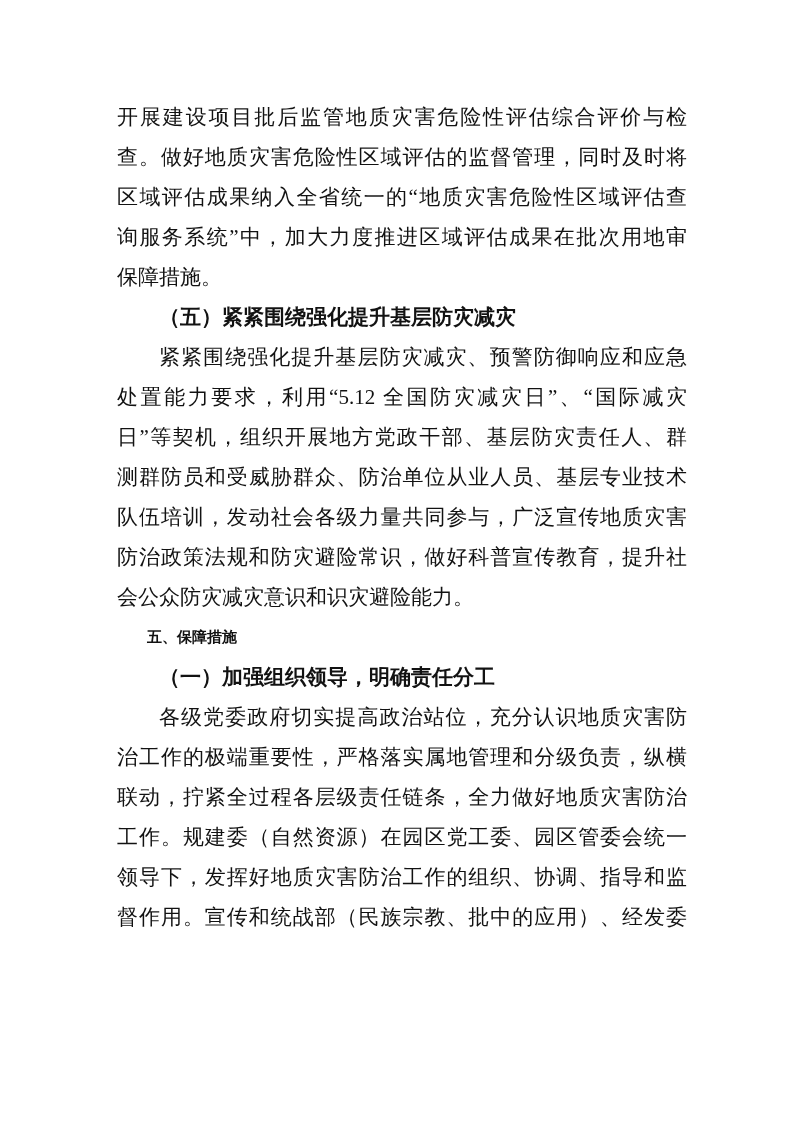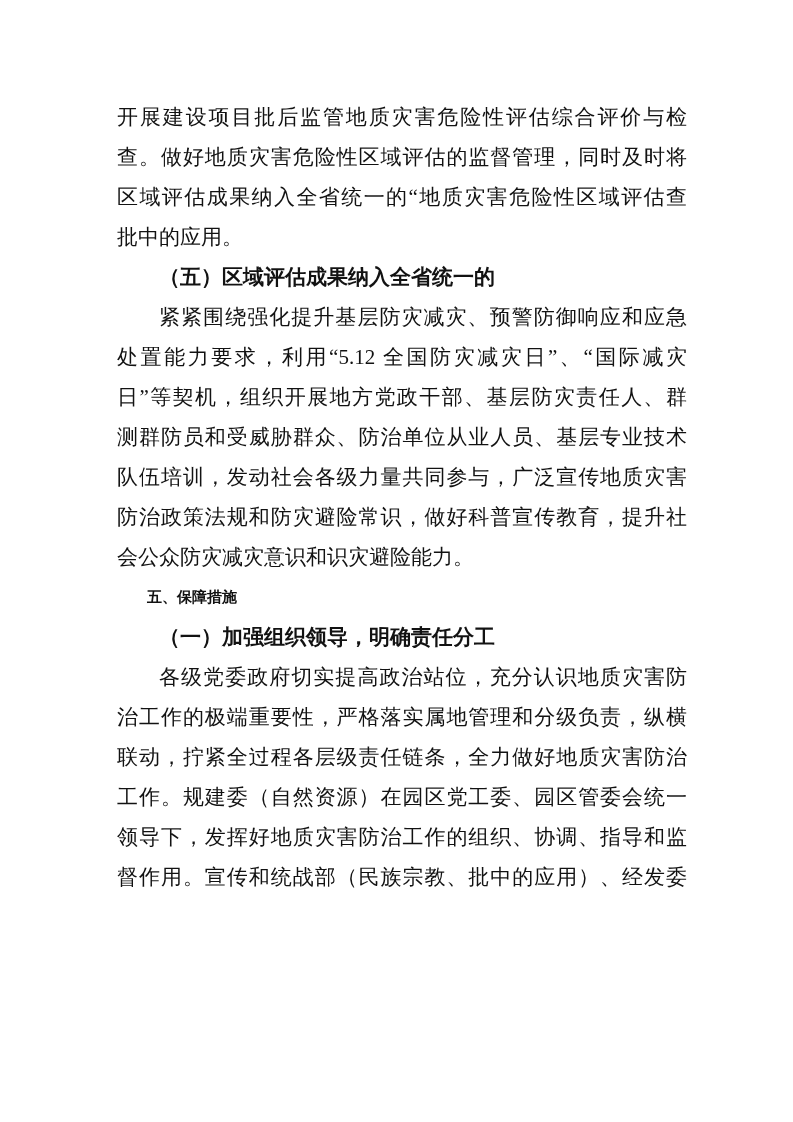--- a/index.html
+++ b/index.html
@@ -48,22 +48,23 @@
   }
 </style>
 </head>
 <body>
 
 <div class="page">
   <div class="text-block">
       <div class="line body justify">开展建设项目批后监管地质灾害危险性评估综合评价与检</div>
       <div class="line body justify">查。做好地质灾害危险性区域评估的监督管理，同时及时将</div>
       <div class="line body justify">区域评估成果纳入全省统一的“地质灾害危险性区域评估查</div>
-      <div class="line body">批中的应用。</div>
-      <div class="line kai indent">（五）区域评估成果纳入全省统一的</div>
+      <div class="line body justify">询服务系统”中，加大力度推进区域评估成果在批次用地审</div>
+      <div class="line body">保障措施。</div>
+      <div class="line kai indent">（五）紧紧围绕强化提升基层防灾减灾</div>
       <div class="line body indent justify">紧紧围绕强化提升基层防灾减灾、预警防御响应和应急</div>
       <div class="line body justify">处置能力要求，利用“5.12 全国防灾减灾日”、“国际减灾</div>
       <div class="line body justify">日”等契机，组织开展地方党政干部、基层防灾责任人、群</div>
       <div class="line body justify">测群防员和受威胁群众、防治单位从业人员、基层专业技术</div>
       <div class="line body justify">队伍培训，发动社会各级力量共同参与，广泛宣传地质灾害</div>
       <div class="line body justify">防治政策法规和防灾避险常识，做好科普宣传教育，提升社</div>
       <div class="line body">会公众防灾减灾意识和识灾避险能力。</div>
       <div class="line hei indent">五、保障措施</div>
       <div class="line kai indent">（一）加强组织领导，明确责任分工</div>
       <div class="line body indent justify">各级党委政府切实提高政治站位，充分认识地质灾害防</div>

